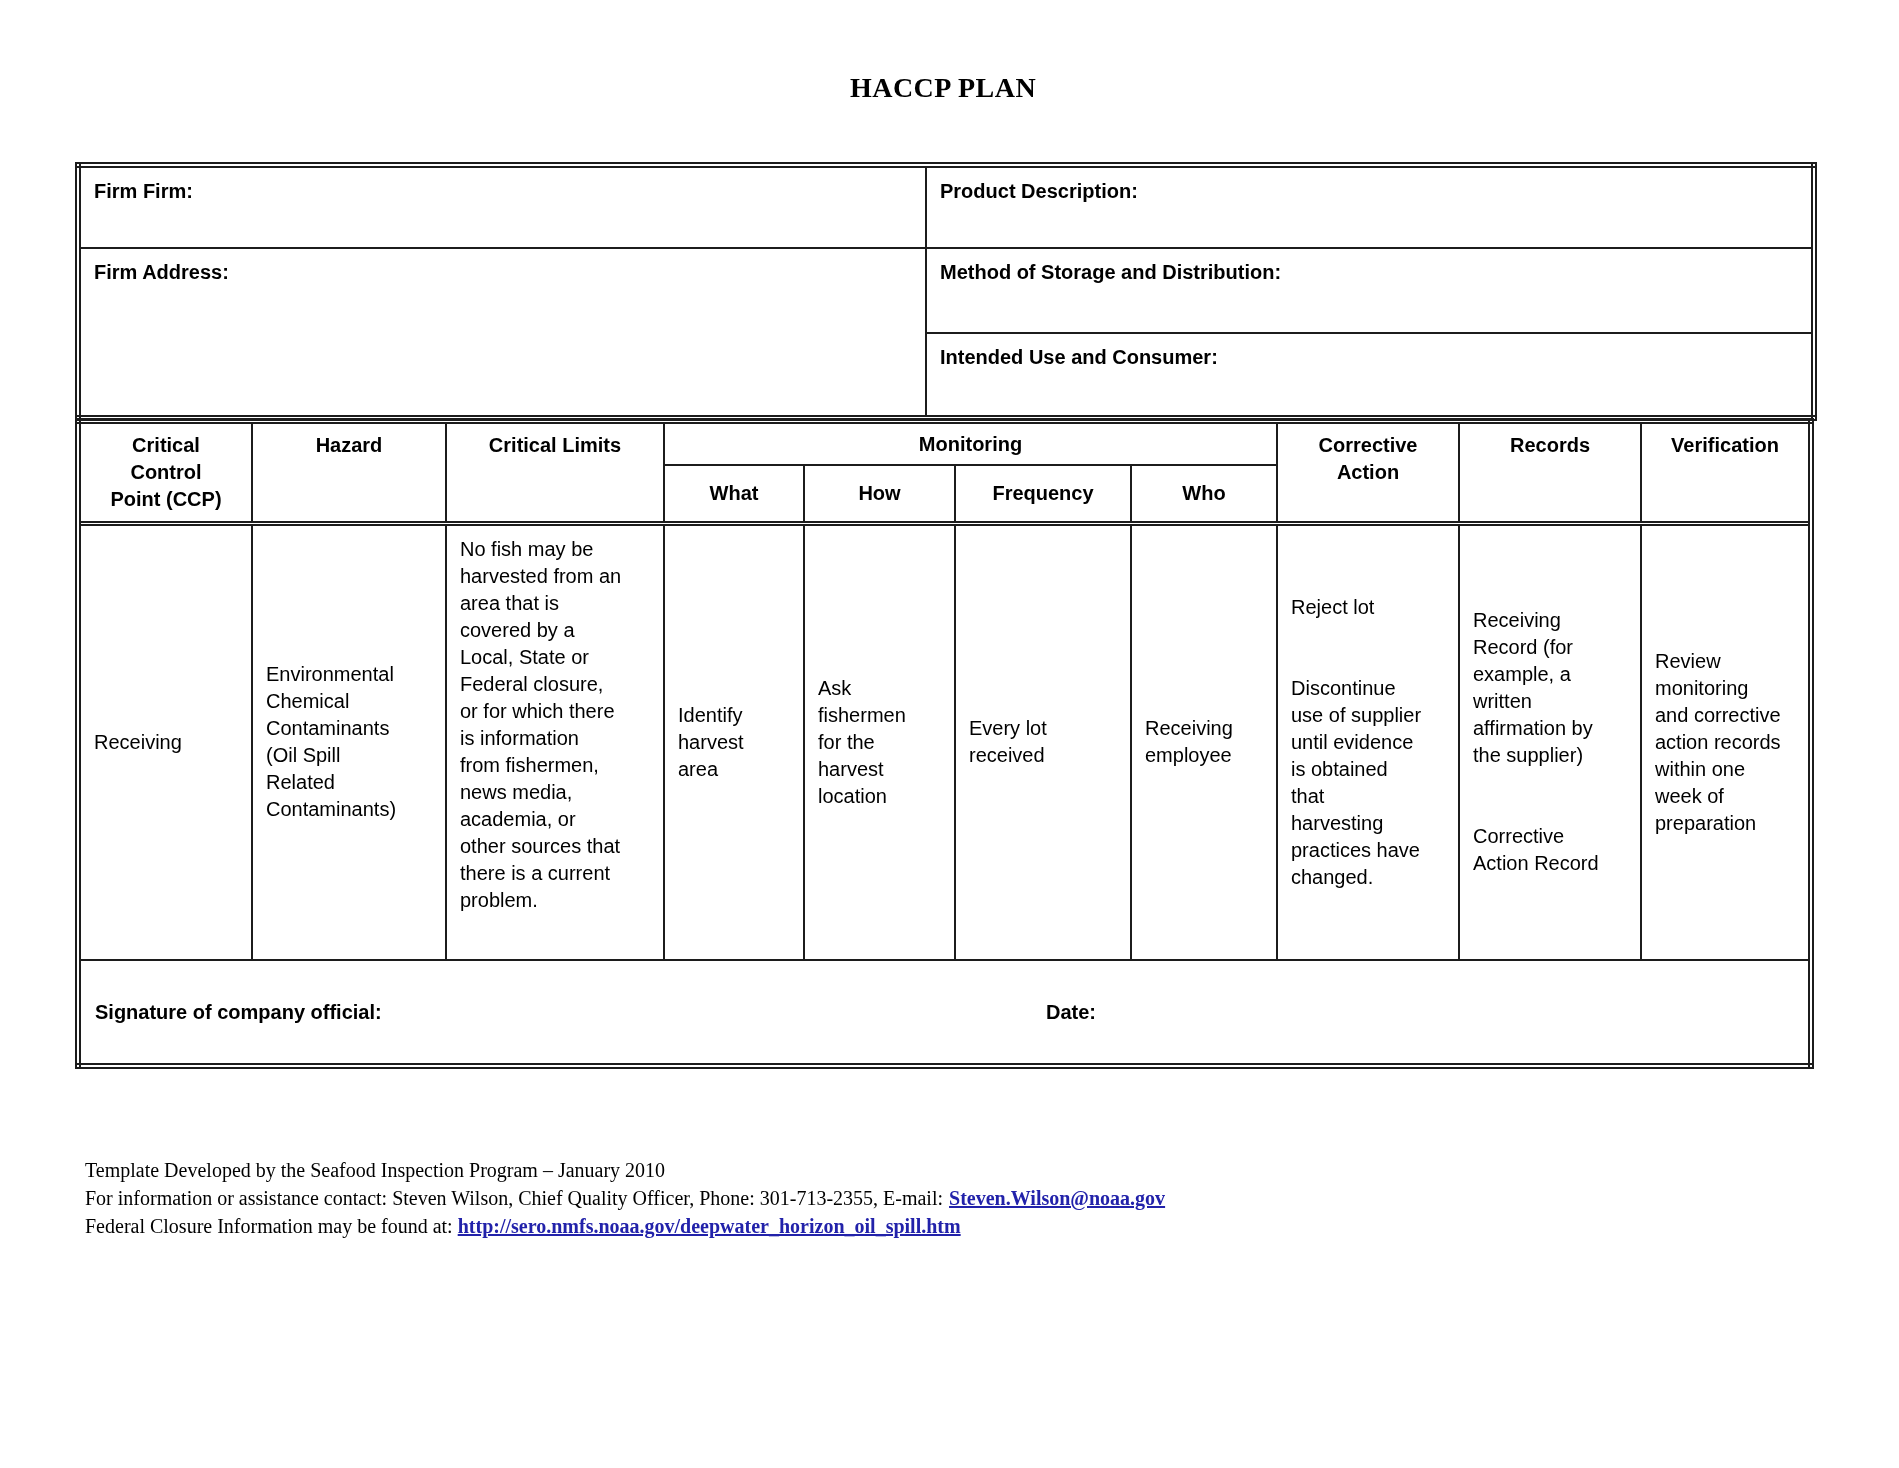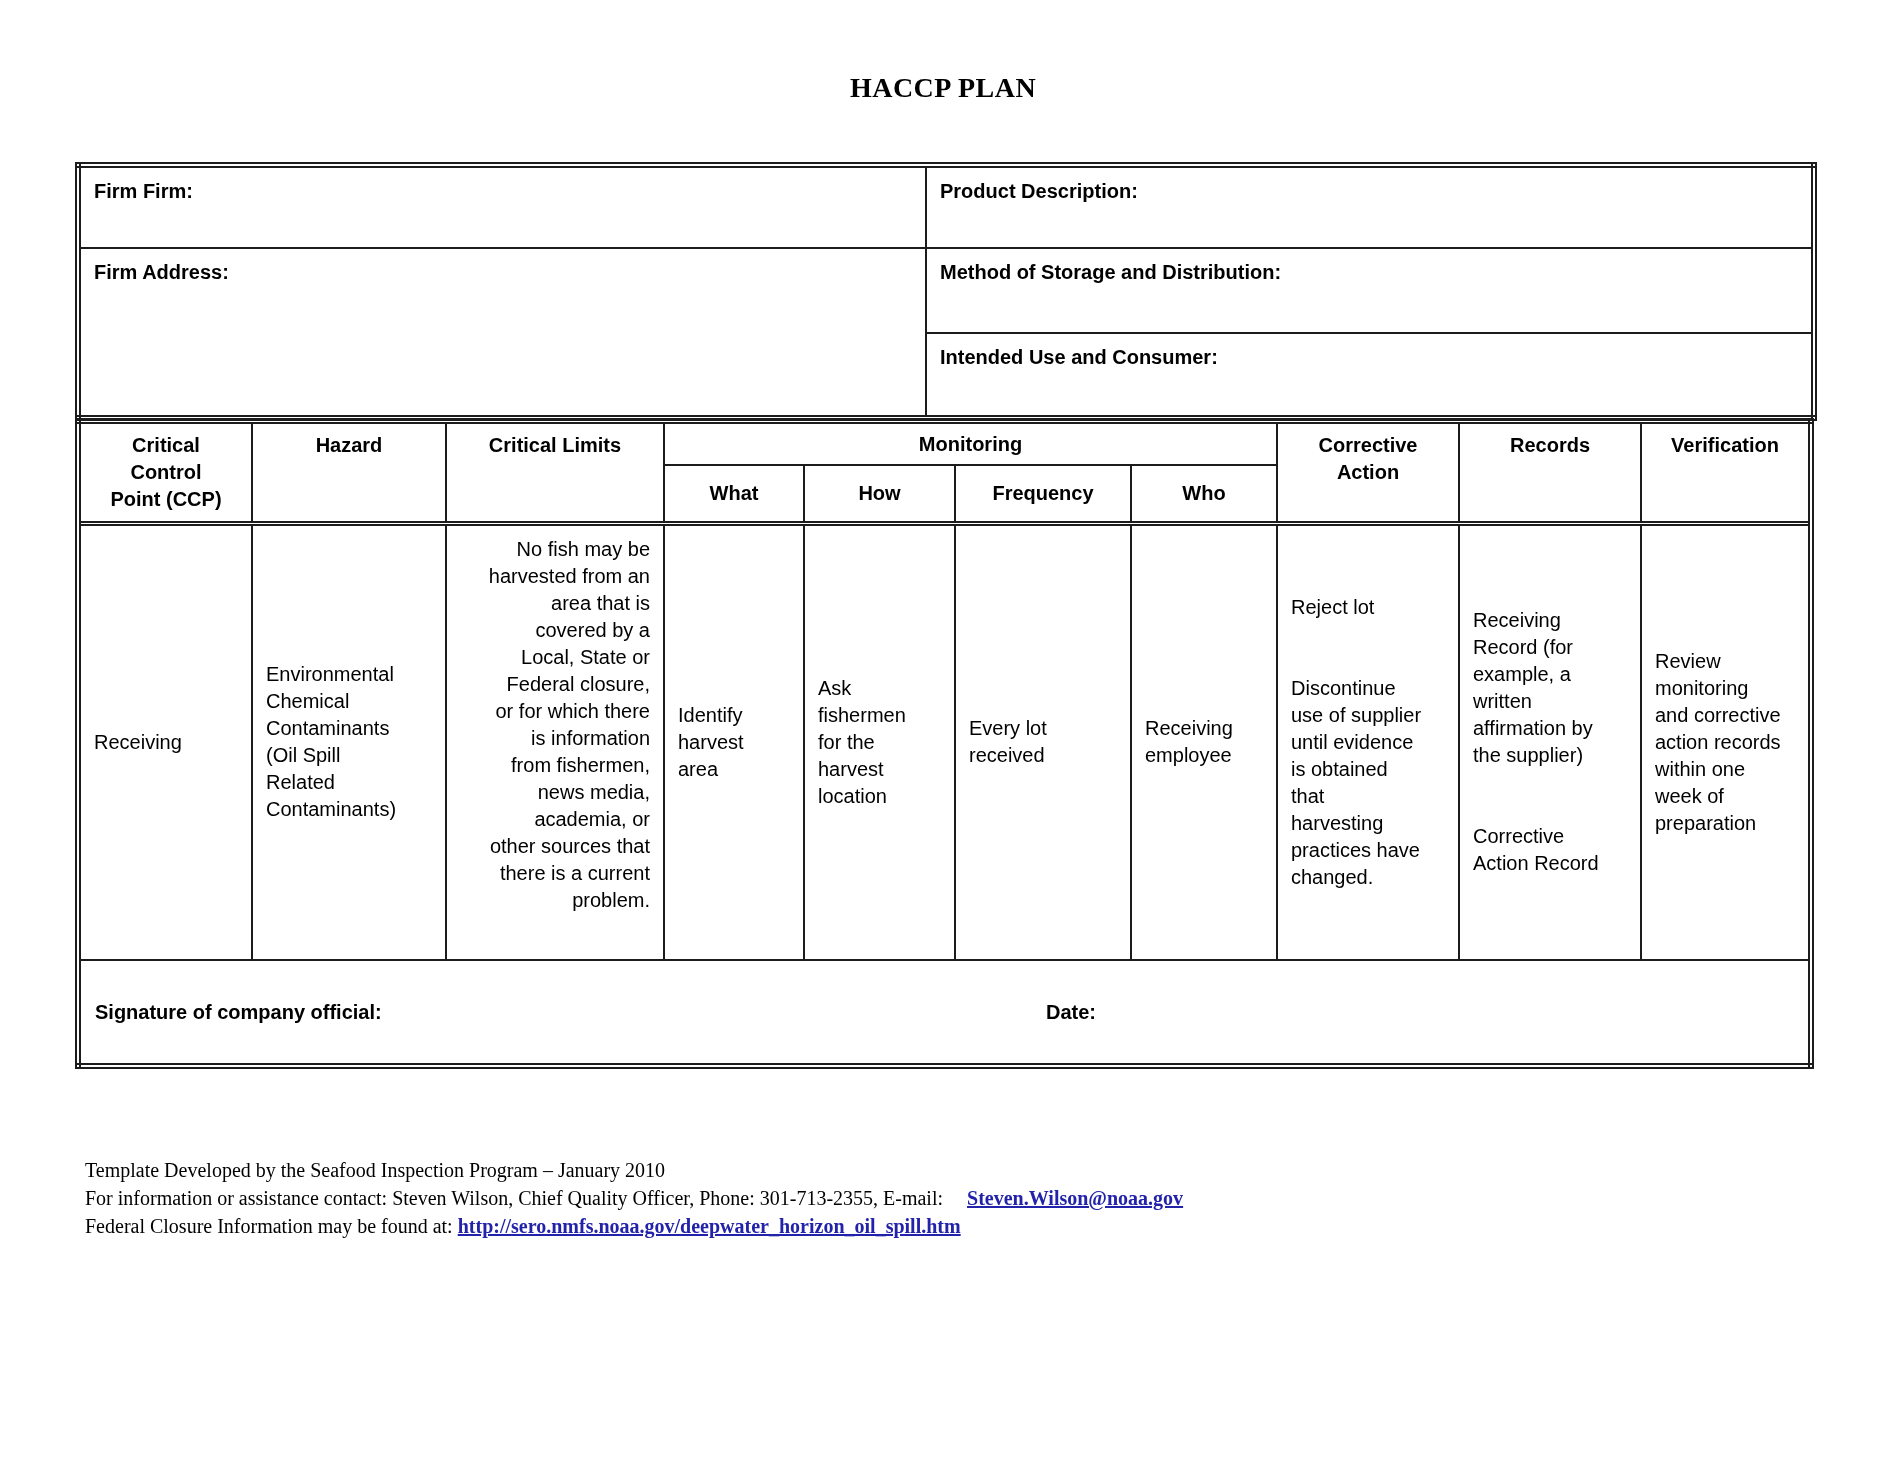--- a/index.html
+++ b/index.html
@@ -62,21 +62,21 @@
     padding: 8px 4px 0 4px;
   }
   .main-table th.mid { vertical-align: middle; padding: 0 4px; }
   .main-table tr.body-row td {
     vertical-align: middle;
     text-align: left;
     font-weight: normal;
     padding: 10px 13px;
     border-top: 5px double #1c1c1c;
   }
-  .main-table tr.body-row td.v-top { vertical-align: top; text-align: right; }
+  .main-table tr.body-row td.v-top { vertical-align: top; }
   .sig-cell { position: relative; height: 100px; }
   .sig-label {
     position: absolute;
     top: 50%;
     transform: translateY(-50%);
     font-weight: bold;
     font-size: 20px;
     white-space: nowrap;
   }
   .sig-label.sig-left { left: 14px; }
@@ -90,21 +90,21 @@
     font-family: "Liberation Serif", "DejaVu Serif", serif;
     font-size: 20px;
     line-height: 28px;
   }
   .footer p { margin: 0; }
   .footer a {
     color: #2222aa;
     font-weight: bold;
     text-decoration: underline;
   }
-  .footer a.email-gap { margin-left: 19px; }
+  .footer a.email-gap { margin-left: 1px; }
 </style>
 </head>
 <body>
 
 <div class="page">
 
   <div class="doc-title">HACCP PLAN</div>
 
   <table class="form-table">
     <colgroup>

